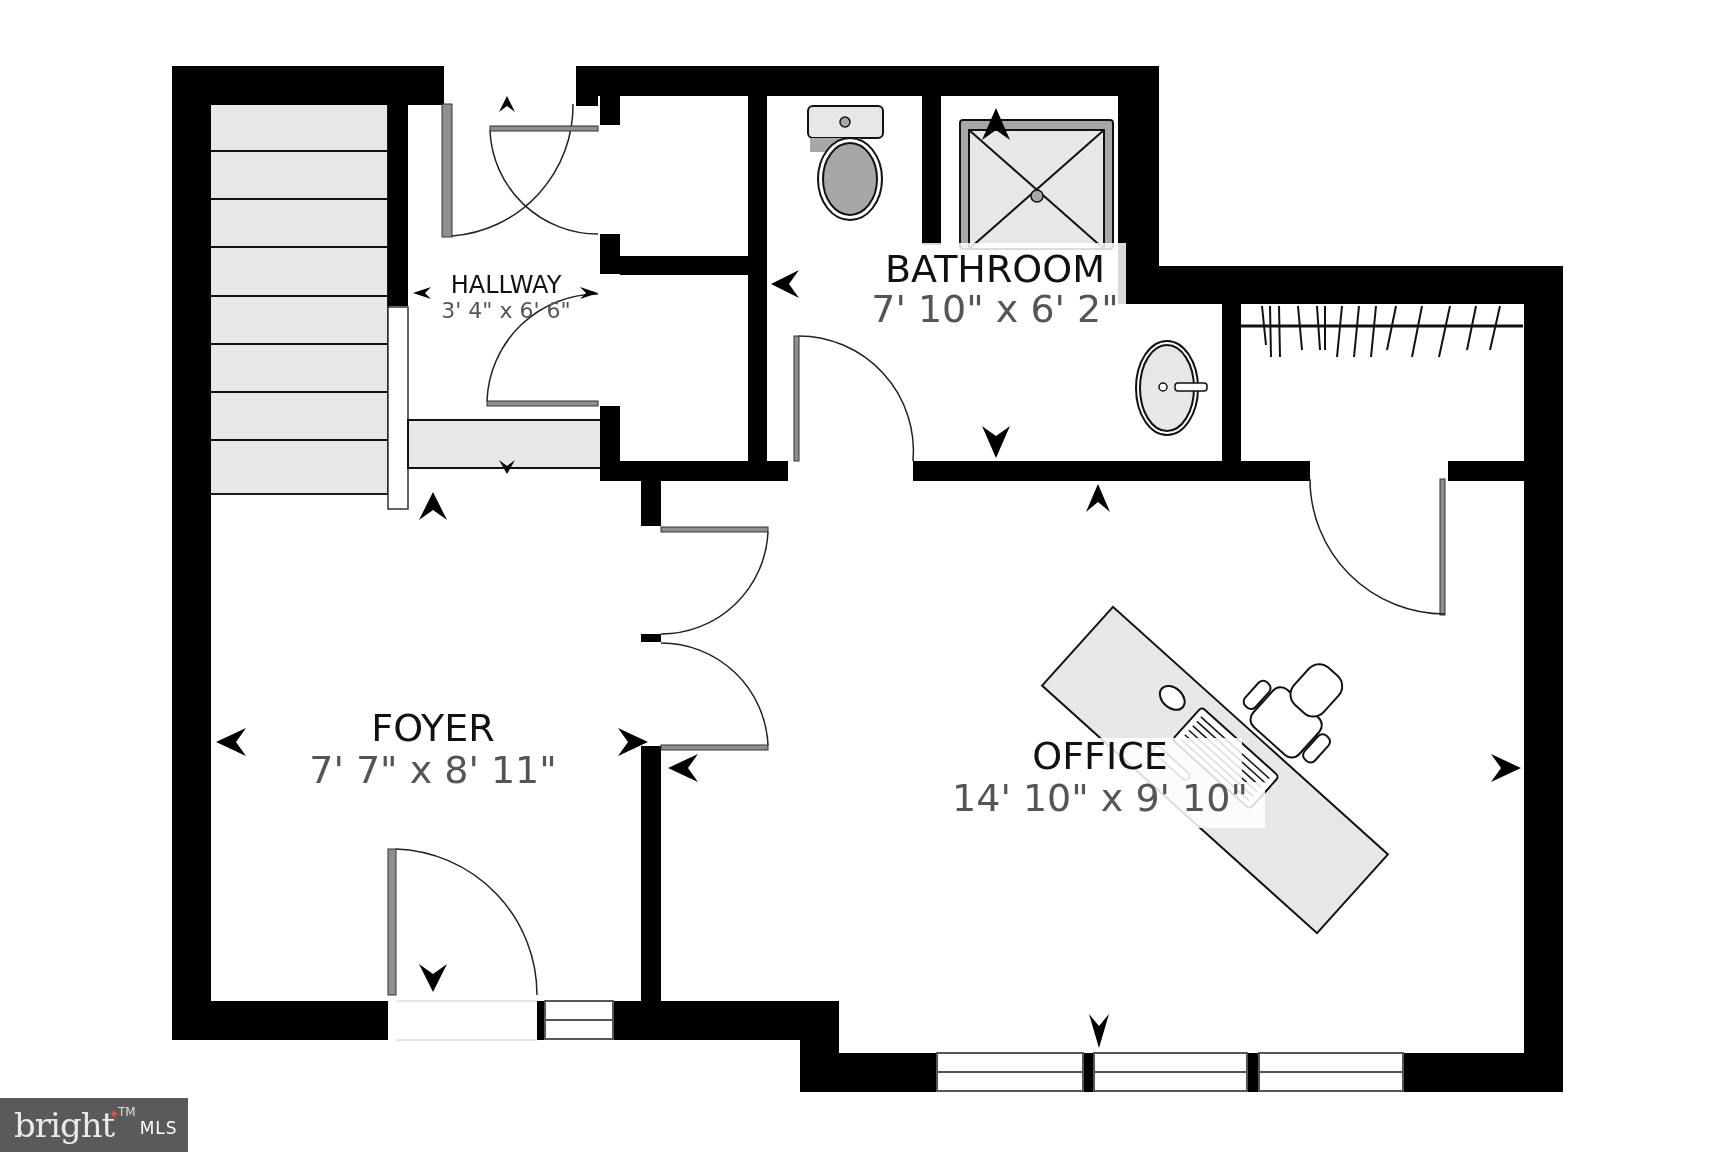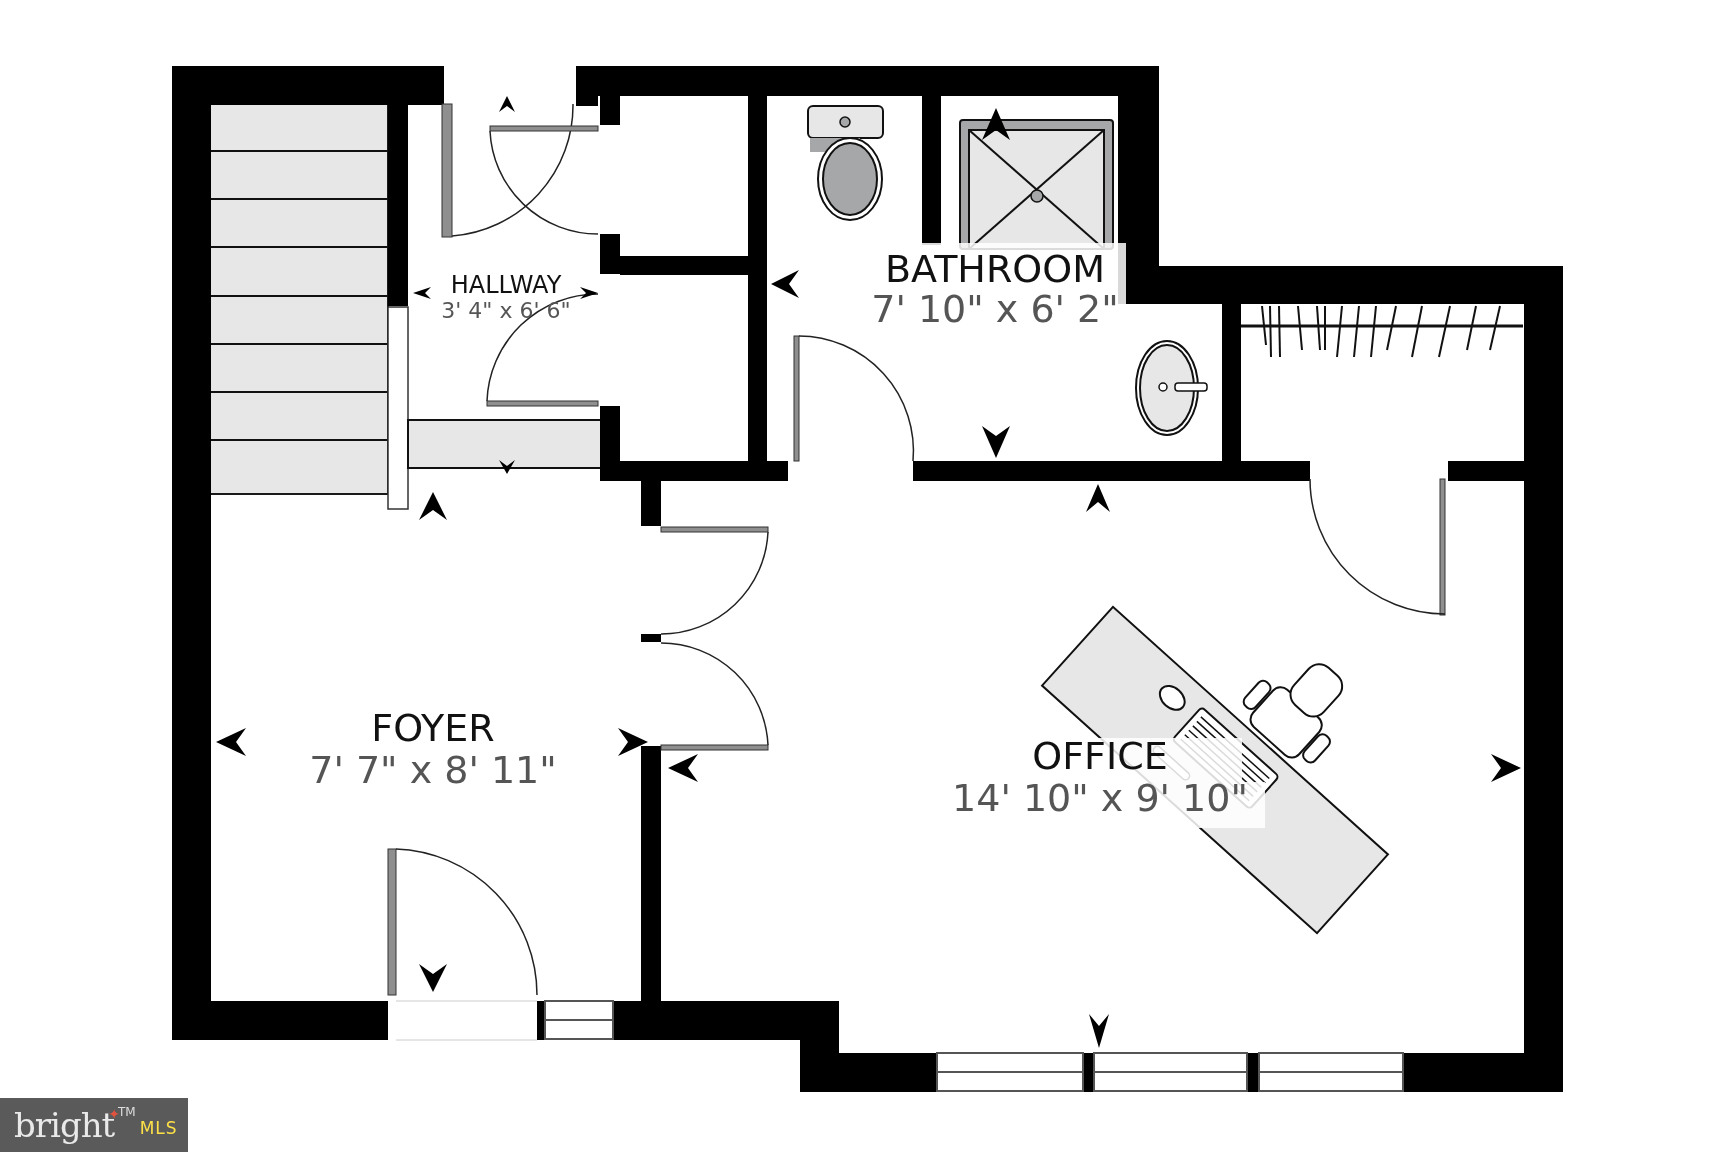--- a/index.html
+++ b/index.html
@@ -16,21 +16,21 @@
     .label-dim { font-family: "DejaVu Sans", sans-serif; fill: #555555; }
     .fixture-light { fill: #e6e7e6; stroke: #111; stroke-width: 2; }
     .fixture-grey { fill: #a6a7a8; stroke: #111; stroke-width: 2; }
     .logo {
       position: absolute; left: 0; top: 1098px; width: 188px; height: 54px;
       background: #5a5a5a; display: flex; align-items: center; padding-left: 14px; box-sizing: border-box;
     }
     .logo-word { color: #e9e9e9; font-family: "DejaVu Serif", serif; font-size: 34px; letter-spacing: -1px; line-height: 1; }
     .logo-star { color: #e0533f; font-size: 14px; margin-left: -6px; margin-top: -22px; }
     .logo-tm { color: #dddddd; font-size: 12px; margin-top: -26px; margin-left: -2px; }
-    .logo-mls { color: #fde047; font-family: "DejaVu Sans", sans-serif; font-size: 17px; margin-left: 4px; margin-top: 6px; letter-spacing: 1px; }
+    .logo-mls { color: #ffffff; font-family: "DejaVu Sans", sans-serif; font-size: 17px; margin-left: 4px; margin-top: 6px; letter-spacing: 1px; }
   </style>
 </head>
 <body>
 
 <svg id="plan" viewBox="0 0 1728 1152" xmlns="http://www.w3.org/2000/svg">
 
   <g>
     <rect class="stair" x="210" y="104" width="178" height="390"></rect>
     <line x1="210" y1="151" x2="388" y2="151" stroke="#111" stroke-width="2"></line>
     <line x1="210" y1="199" x2="388" y2="199" stroke="#111" stroke-width="2"></line>

